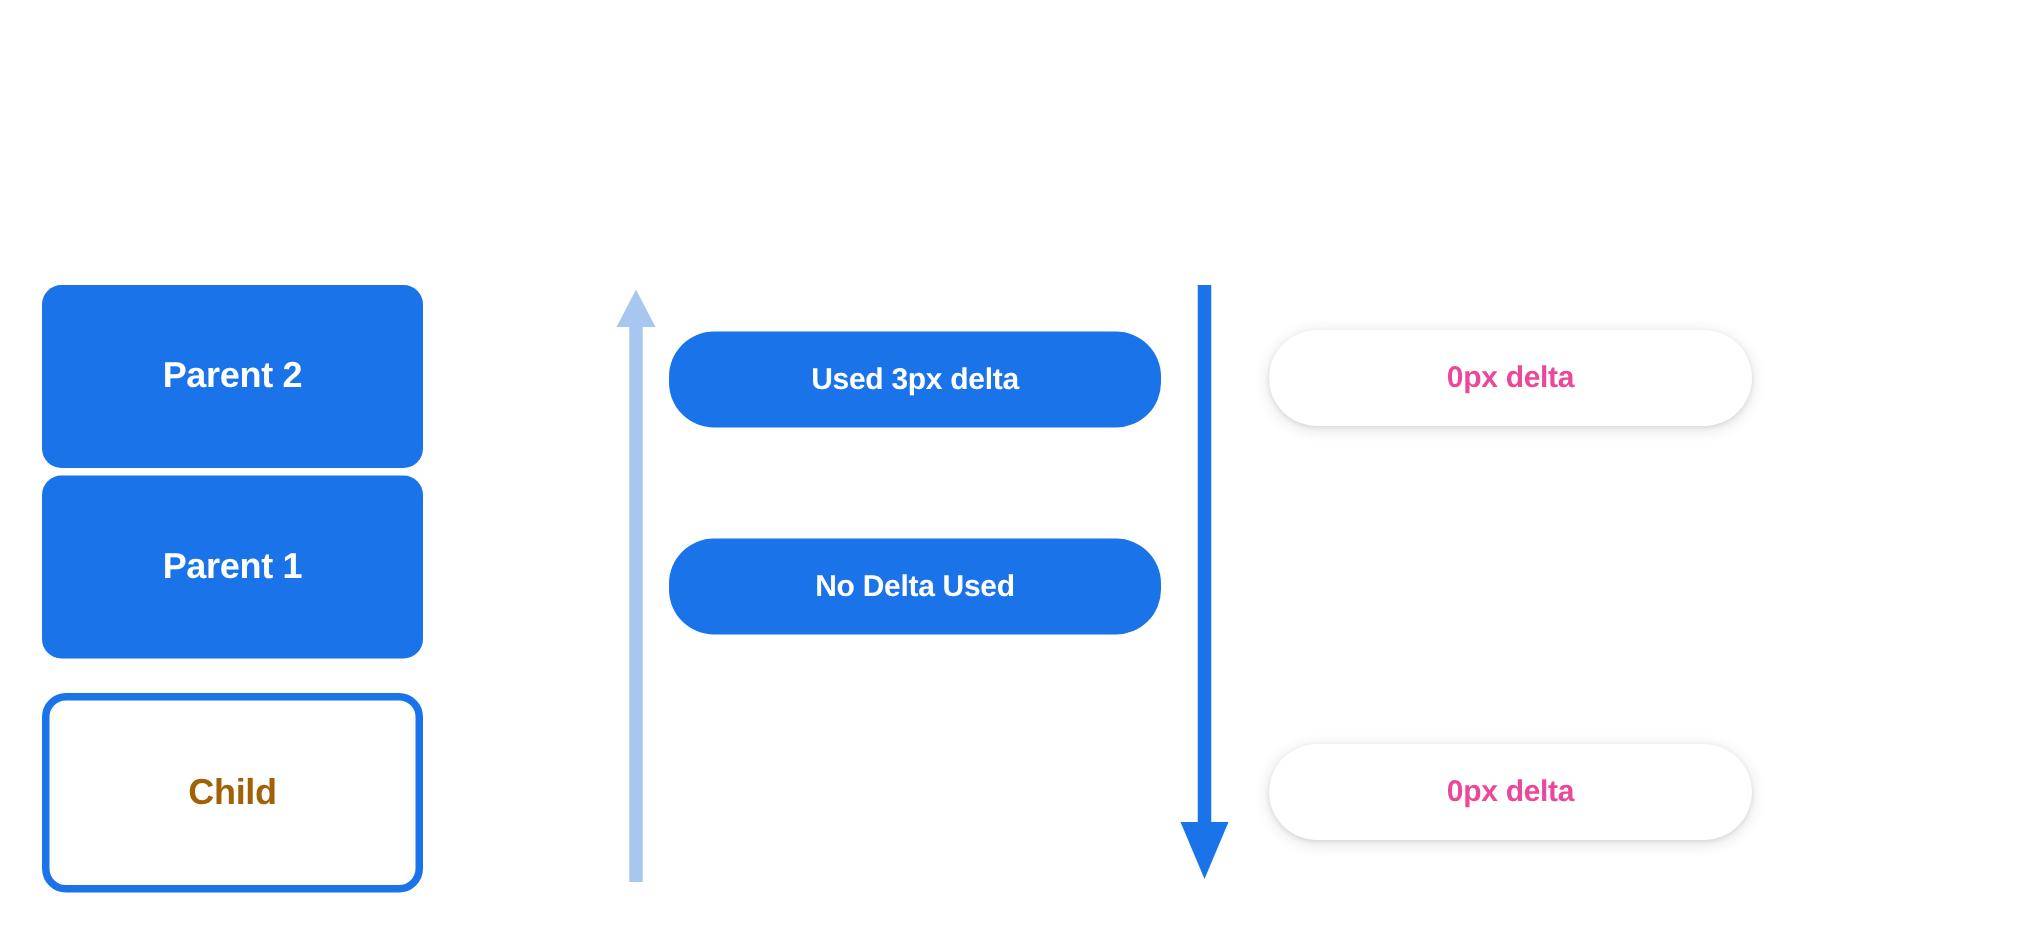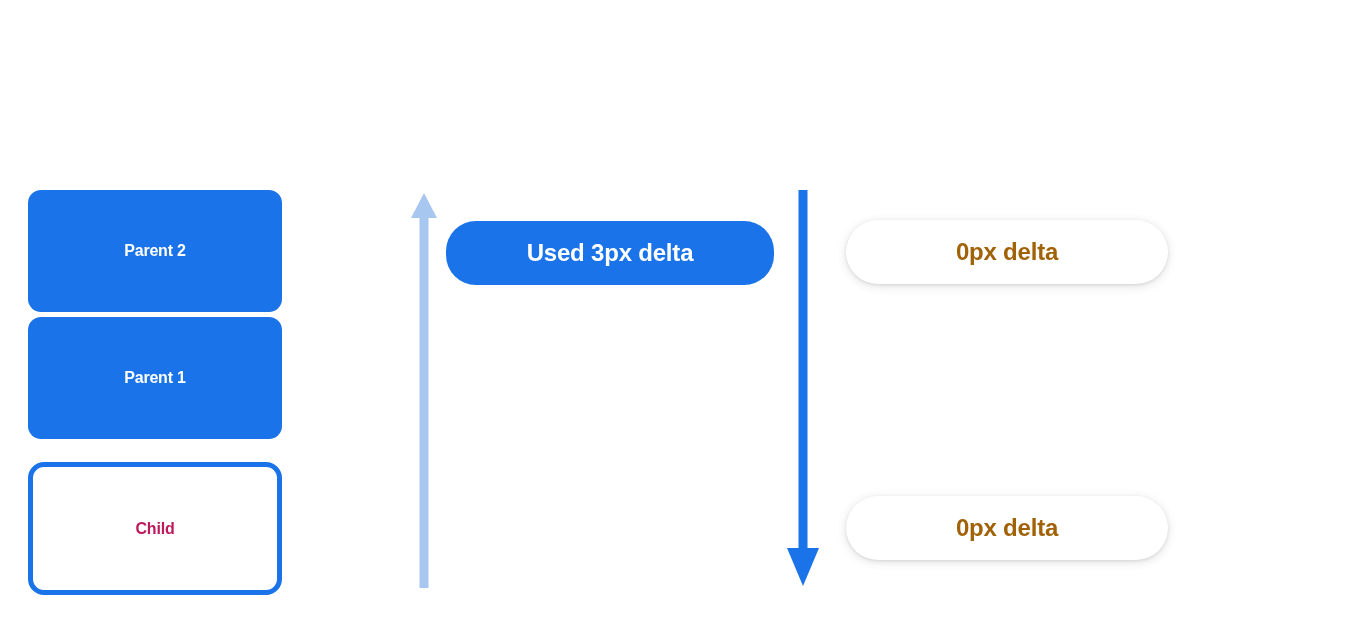--- a/index.html
+++ b/index.html
@@ -46,39 +46,39 @@
   .stack-box {
     position: absolute;
     left: 28px;
     width: 254px;
     display: flex;
     align-items: center;
     justify-content: center;
     box-sizing: border-box;
   }
   .stack-box .box-label {
-    font-size: 16px;
+    font-size: 24px;
     font-weight: bold;
     letter-spacing: -0.2px;
     line-height: 1;
   }
   .stack-box.filled {
     background: #1a73e8;
     border-radius: 13px;
     height: 122px;
   }
   .stack-box.filled .box-label { color: #ffffff; }
 
   .stack-box.outlined {
     background: #ffffff;
     border: 5px solid #1a73e8;
     border-radius: 16px;
     height: 133px;
   }
-  .stack-box.outlined .box-label { color: #be185d; font-weight: bold; }
+  .stack-box.outlined .box-label { color: #a16207; font-weight: bold; }
 
   #box-parent-2 { top: 190px; }
   #box-parent-1 { top: 317px; }
   #box-child    { top: 462px; }
 
   
   .arrow-svg {
     position: absolute;
     overflow: visible;
   }
@@ -87,21 +87,21 @@
 
   
   .pill {
     position: absolute;
     display: flex;
     align-items: center;
     justify-content: center;
     box-sizing: border-box;
   }
   .pill .pill-label {
-    font-size: 24px;
+    font-size: 20px;
     font-weight: bold;
     letter-spacing: -0.2px;
     line-height: 1;
     white-space: nowrap;
   }
 
   .pill.blue {
     background: #1a73e8;
     border-radius: 30px;
     left: 446px;
@@ -111,21 +111,21 @@
   .pill.blue .pill-label { color: #ffffff; }
 
   .pill.white {
     background: #ffffff;
     border-radius: 32px;
     left: 846px;
     width: 322px;
     height: 64px;
     box-shadow: 0 2px 10px rgba(60,64,67,0.16), 0 1px 3px rgba(60,64,67,0.12);
   }
-  .pill.white .pill-label { color: #a16207; }
+  .pill.white .pill-label { color: #ec4899; }
 
   #pill-used-delta  { top: 221px; }
   #pill-no-delta    { top: 359px; }
   #pill-zero-top    { top: 220px; }
   #pill-zero-bottom { top: 496px; }
 </style>
 </head>
 <body>
 
 <div id="canvas">
@@ -150,20 +150,23 @@
 
   <svg class="arrow-svg" id="arrow-down-wrap" viewBox="0 0 38 398">
     <path d="M19 0 L19 372" stroke="#1a73e8" stroke-width="9" fill="none"></path>
     <path d="M19 396 L35 358 L3 358 Z" fill="#1a73e8"></path>
   </svg>
 
   <div class="pill blue" id="pill-used-delta">
     <span class="pill-label">Used 3px delta</span>
   </div>
 
+  <div class="pill blue" id="pill-no-delta">
+    <span class="pill-label">No Delta Used</span>
+  </div>
 
   <div class="pill white" id="pill-zero-top">
     <span class="pill-label">0px delta</span>
   </div>
 
   <div class="pill white" id="pill-zero-bottom">
     <span class="pill-label">0px delta</span>
   </div>
 
 </div>

